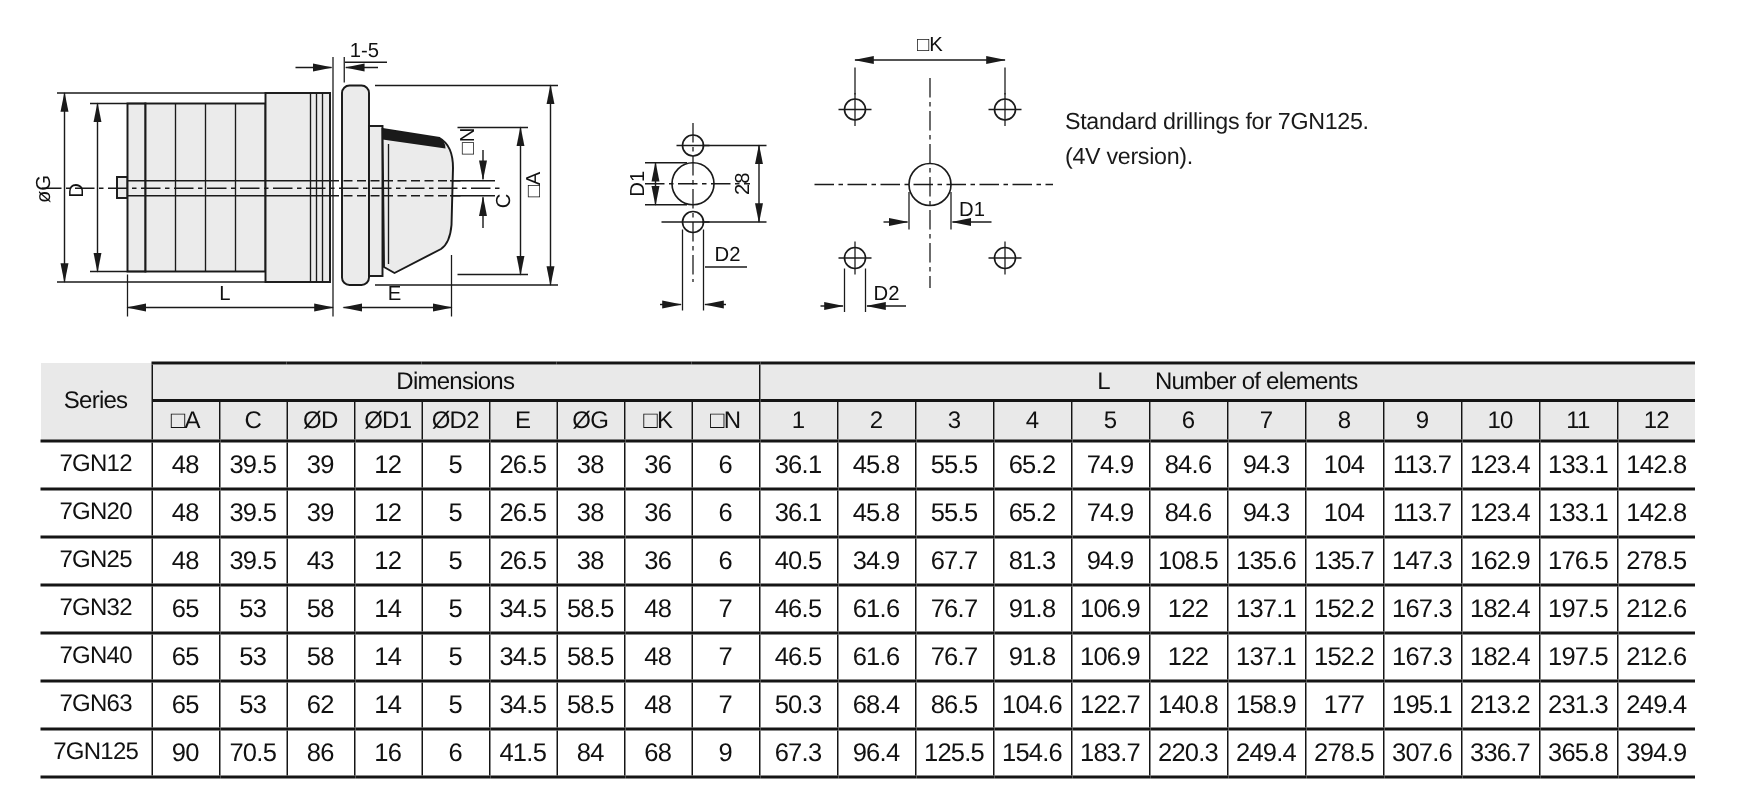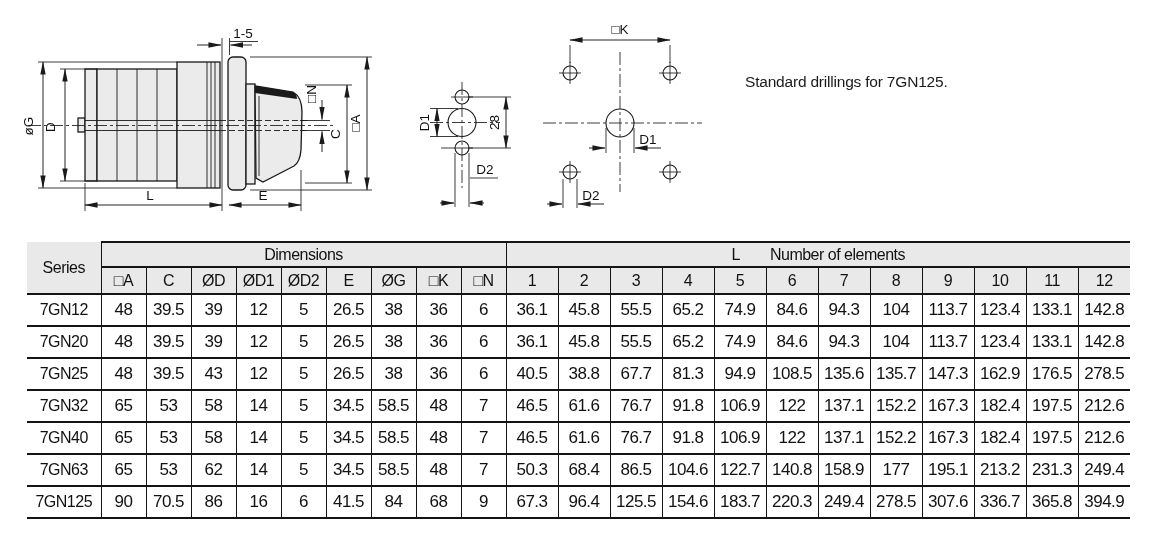--- a/index.html
+++ b/index.html
@@ -14,21 +14,21 @@
   .objd{fill:#1a1a1a;stroke:none;}
   .thin{stroke:#1a1a1a;stroke-width:0.9;fill:none;}
   .ext{stroke:#1a1a1a;stroke-width:0.85;fill:none;}
   .dim{stroke:#1a1a1a;stroke-width:0.95;fill:none;}
   .cl{stroke:#1a1a1a;stroke-width:0.85;stroke-dasharray:13 3 3 3;fill:none;}
   .dsh{stroke:#1a1a1a;stroke-width:0.9;stroke-dasharray:6 3;fill:none;}
   .circ{fill:none;stroke:#1a1a1a;stroke-width:1.1;}
   .drawings text{font-size:13.5px;fill:#111;}
   .lbl{text-anchor:middle;}
   
-  .note{position:absolute;left:745px;top:70px;width:360px;font-size:15.5px;line-height:23px;letter-spacing:-0.2px;}
+  .note{position:absolute;left:710px;top:70px;width:360px;font-size:15.5px;line-height:23px;letter-spacing:-0.2px;}
   
   .dim-table{position:absolute;left:27px;top:241px;border-collapse:collapse;table-layout:fixed;}
   .dim-table th,.dim-table td{
     border:1.3px solid #151515;border-top-width:2px;border-bottom-width:2px;
     padding:0;text-align:center;vertical-align:middle;color:#111;
     font-size:17px;letter-spacing:-0.5px;font-weight:normal;overflow:hidden;white-space:nowrap;
   }
   .dim-table thead th{background:#e9e9e9;font-size:16px;}
   .dim-table thead tr:first-child th{height:23px;}
   .dim-table thead tr:last-child th{height:25px;}
@@ -174,20 +174,21 @@
     <line x1="563" y1="179" x2="563" y2="208" class="ext"></line>
     <line x1="577" y1="179" x2="577" y2="208" class="ext"></line>
     <line x1="547" y1="204" x2="562" y2="204" class="dim" marker-end="url(#ar)"></line>
     <line x1="604" y1="204" x2="578" y2="204" class="dim" marker-end="url(#ar)"></line>
     <text class="lbl" x="591" y="200">D2</text>
   </g>
 </svg>
 
 <div class="note">
   <div>Standard drillings for 7GN125.</div>
+  <div>(4V version).</div>
 </div>
 
 <table class="dim-table">
   <colgroup>
       <col style="width: 74px;">
       <col style="width: 45px;">
       <col style="width: 45px;">
       <col style="width: 45px;">
       <col style="width: 45px;">
       <col style="width: 45px;">
@@ -294,21 +295,21 @@
         <td>48</td>
         <td>39.5</td>
         <td>43</td>
         <td>12</td>
         <td>5</td>
         <td>26.5</td>
         <td>38</td>
         <td>36</td>
         <td>6</td>
         <td>40.5</td>
-        <td>38.8</td>
+        <td>34.9</td>
         <td>67.7</td>
         <td>81.3</td>
         <td>94.9</td>
         <td>108.5</td>
         <td>135.6</td>
         <td>135.7</td>
         <td>147.3</td>
         <td>162.9</td>
         <td>176.5</td>
         <td class="last">278.5</td>

